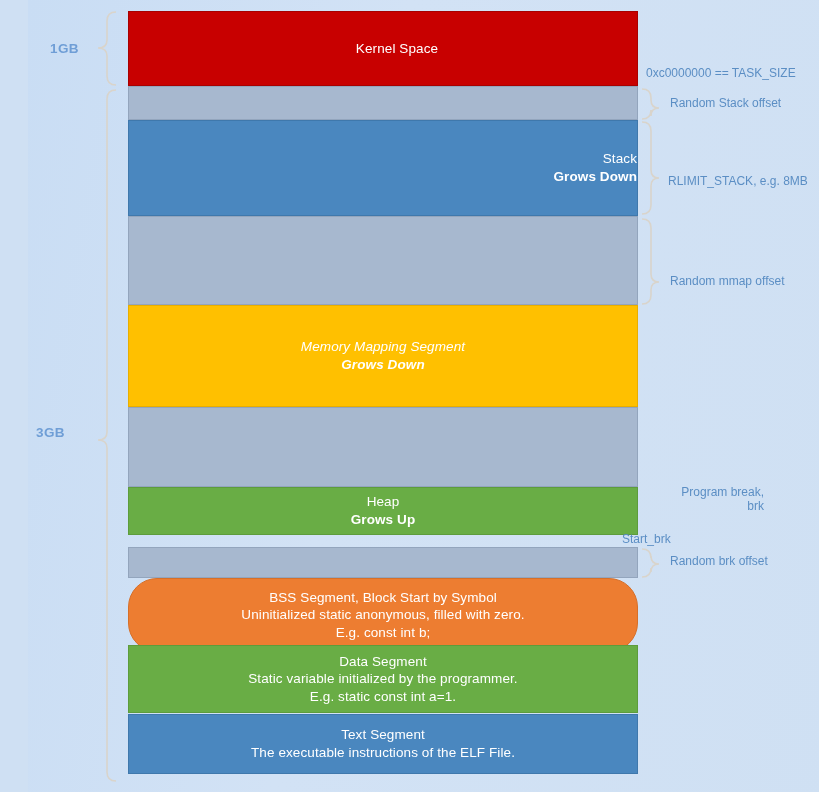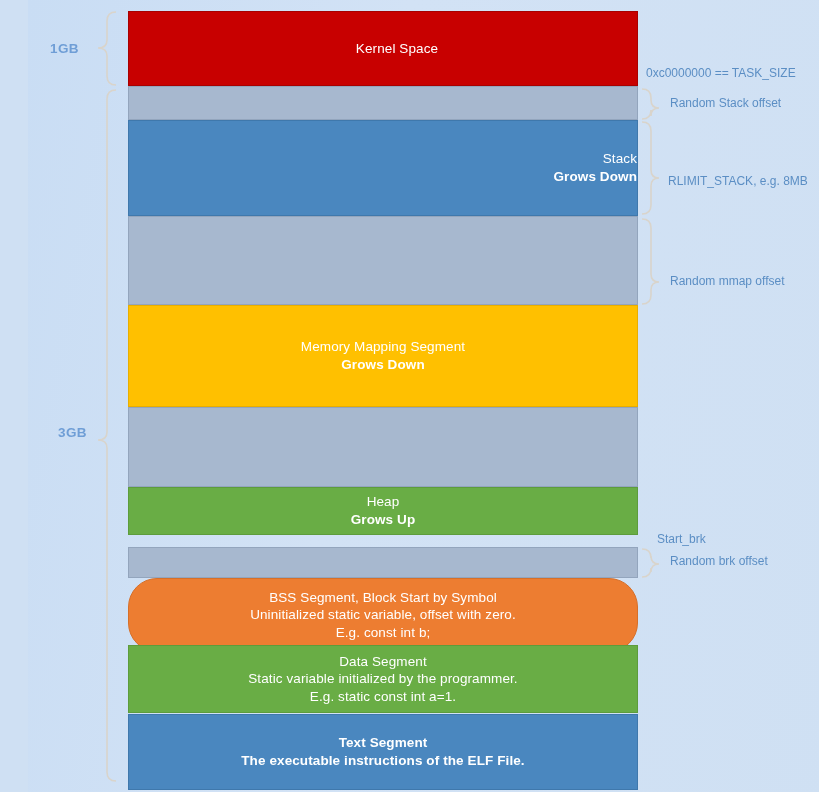--- a/index.html
+++ b/index.html
@@ -44,21 +44,21 @@
     position: absolute;
     left: 100px;
     width: 510px;
     background: #a7b8cf;
     border: 1px solid #93a5bd;
     box-sizing: border-box;
   }
 
   .kernel      { background: #c80000; border: 1px solid #a80000; }
   .stack       { background: #4a87bf; border: 1px solid #3f78ac; }
-  .mmap        { background: #ffc000; border: 1px solid #e8ae00; }
+  .mmap        { background: #ffc000; border: 1px solid #e8ae00; font-style: italic; }
   .heap        { background: #69ad45; border: 1px solid #5d9c3c; }
   .bss         { background: #ed7d31; border: 1px solid #d66f29; }
   .data        { background: #69ad45; border: 1px solid #5d9c3c; }
   .text        { background: #4a87bf; border: 1px solid #3f78ac; }
 
   
   .side-label {
     position: absolute;
     color: #5b8ec4;
     font-size: 12px;
@@ -90,21 +90,21 @@
     <path d="M 614 89 q 9 0 9 9 L 623 100 q 0 8 8 8 q -8 0 -8 8 L 623 110 q 0 9 -9 9" fill="none" stroke="#d9d4cb" stroke-width="1.6"></path>
 
     <path d="M 614 122 q 9 0 9 9 L 623 170 q 0 8 8 8 q -8 0 -8 8 L 623 205 q 0 9 -9 9" fill="none" stroke="#d9d4cb" stroke-width="1.6"></path>
 
     <path d="M 614 219 q 9 0 9 9 L 623 274 q 0 8 8 8 q -8 0 -8 8 L 623 295 q 0 9 -9 9" fill="none" stroke="#d9d4cb" stroke-width="1.6"></path>
 
     <path d="M 614 549 q 9 0 9 9 L 623 556 q 0 8 8 8 q -8 0 -8 8 L 623 568 q 0 9 -9 9" fill="none" stroke="#d9d4cb" stroke-width="1.6"></path>
   </svg>
 
   <div class="size-label" style="left:22px; top:41px;">1GB</div>
-  <div class="size-label" style="left:30px; top:425px;">3GB</div>
+  <div class="size-label" style="left:8px; top:425px;">3GB</div>
 
   <div class="block kernel" style="top:11px; height:75px;padding-left:28px;">
     <span class="ln">Kernel Space</span>
   </div>
 
   <div class="gap" style="top:86px; height:34px;"></div>
 
   <div class="block stack" style="top:120px; height:96px;align-items:flex-end;">
     <span class="ln">Stack</span>
     <span class="ln bold">Grows Down</span>
@@ -121,41 +121,43 @@
 
   <div class="block heap" style="top:487px; height:48px;">
     <span class="ln">Heap</span>
     <span class="ln bold">Grows Up</span>
   </div>
 
   <div class="gap" style="top:547px; height:31px;"></div>
 
   <div class="block bss" style="top:578px; height:74px;border-radius:29px;">
     <span class="ln">BSS Segment, Block Start by Symbol</span>
-    <span class="ln">Uninitialized static variable, offset with zero.</span>
+    <span class="ln">Uninitialized static anonymous, filled with zero.</span>
     <span class="ln">E.g. const int b;</span>
   </div>
 
   <div class="block data" style="top:645px; height:68px;">
     <span class="ln">Data Segment</span>
     <span class="ln">Static variable initialized by the programmer.</span>
     <span class="ln">E.g. static const int a=1.</span>
   </div>
 
-  <div class="block text" style="top:714px; height:76px;font-weight:bold;">
+  <div class="block text" style="top:714px; height:60px;">
     <span class="ln">Text Segment</span>
     <span class="ln">The executable instructions of the ELF File.</span>
   </div>
 
   <div class="side-label" style="left:618px; top:66px;">0xc0000000 == TASK_SIZE</div>
 
   <div class="side-label" style="left:642px; top:96px;">Random Stack offset</div>
 
   <div class="side-label" style="left:640px; top:174px;">RLIMIT_STACK, e.g. 8MB</div>
 
   <div class="side-label" style="left:642px; top:274px;text-align:right;">Random mmap offset</div>
 
+  <div class="side-label" style="left:616px; top:485px; width:120px; text-align:right;">Program break,
+brk</div>
 
-  <div class="side-label" style="left:629px; top:532px;">Start_brk</div>
+  <div class="side-label" style="left:594px; top:532px;">Start_brk</div>
 
   <div class="side-label" style="left:642px; top:554px;">Random brk offset</div>
 
 </div>
 
 </body></html>

